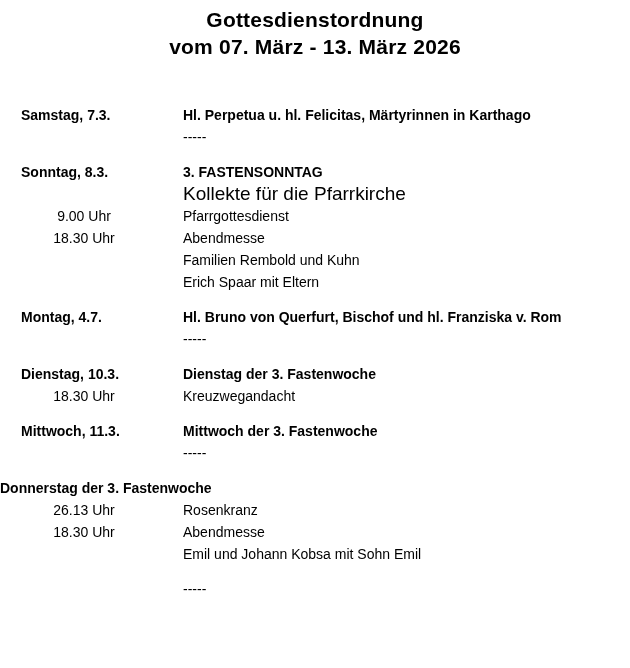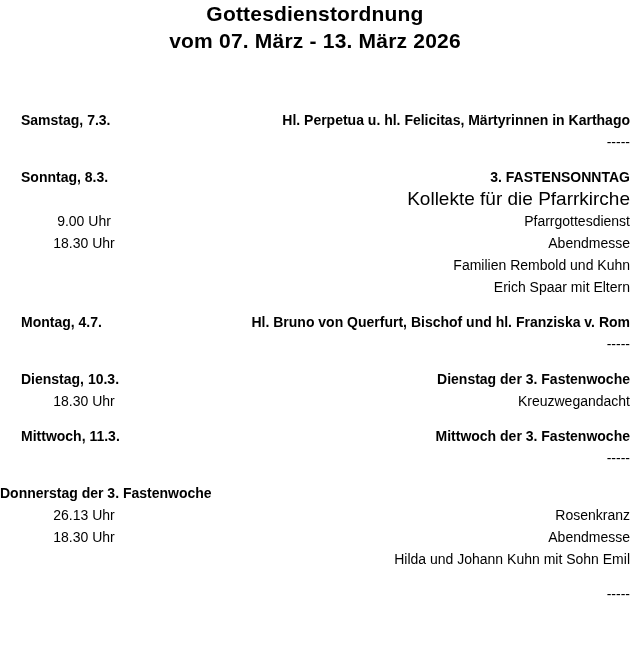--- a/index.html
+++ b/index.html
@@ -10,48 +10,49 @@
     color: #000000;
     font-family: "Liberation Sans", sans-serif;
     overflow: hidden;
   }
   .page {
     width: 630px;
     height: 668px;
     overflow: hidden;
   }
   .doc-header {
+    padding-top: 6px;
     text-align: center;
   }
   .doc-title-line {
     font-size: 21px;
     line-height: 27px;
     font-weight: bold;
     letter-spacing: 0.2px;
   }
   .schedule {
-    margin-top: 55px;
+    margin-top: 44px;
   }
   .block {
     margin-bottom: 13px;
   }
   .row {
     display: grid;
     grid-template-columns: 168px 1fr;
     column-gap: 15px;
     font-size: 14px;
     line-height: 22px;
   }
   .cl { text-align: center; white-space: nowrap; }
   .cl.day {
     text-align: left;
     padding-left: 21px;
     font-weight: bold;
   }
-  .cr { text-align: right; white-space: nowrap; }
+  .cr { text-align: left; white-space: nowrap; }
   .cr.heading { font-weight: bold; }
   .cr.small { font-size: 19px; }
 </style>
 </head>
 <body>
 
 <div class="page">
 
   <header class="doc-header">
     <div class="doc-title-line">Gottesdienstordnung</div>
@@ -138,21 +139,21 @@
       <div class="row">
         <div class="cl">26.13 Uhr</div>
         <div class="cr">Rosenkranz</div>
       </div>
       <div class="row">
         <div class="cl">18.30 Uhr</div>
         <div class="cr">Abendmesse</div>
       </div>
       <div class="row">
         <div class="cl"></div>
-        <div class="cr">Hilda und Johann Kuhn mit Sohn Emil</div>
+        <div class="cr">Emil und Johann Kobsa mit Sohn Emil</div>
       </div>
     </section>
 
     <section class="block">
       <div class="row">
         <div class="cl"></div>
         <div class="cr">-----</div>
       </div>
     </section>
 

